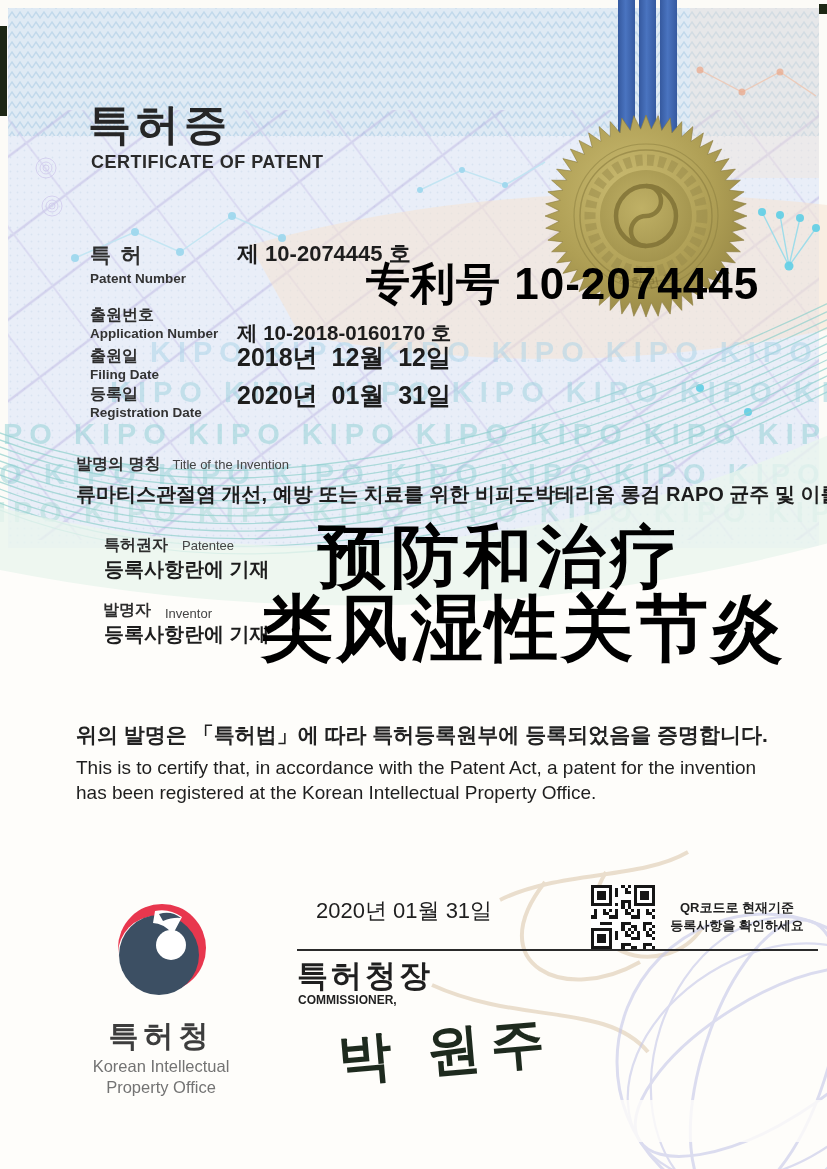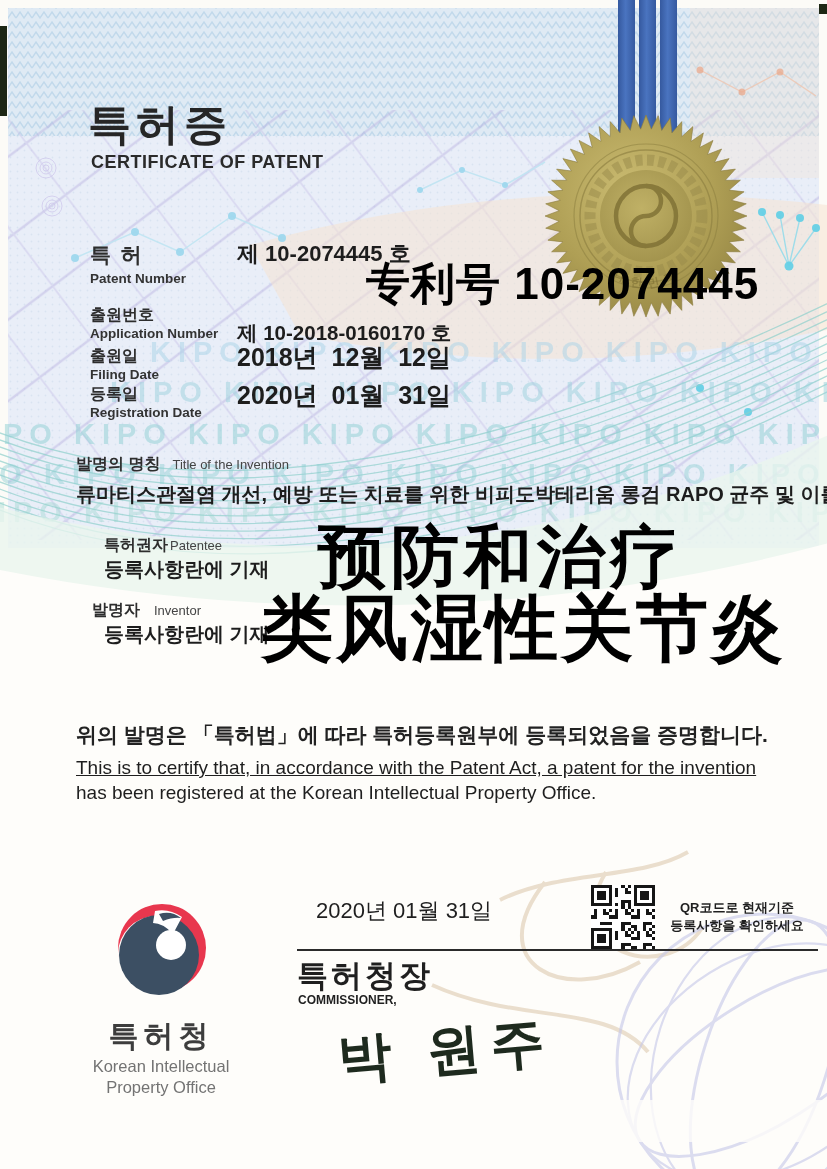--- a/index.html
+++ b/index.html
@@ -207,38 +207,38 @@
   <div class="txt lab-ko" style="left:90px;top:384px;">등록일</div>
   <div class="txt lab-en" style="left:90px;top:405px;">Registration Date</div>
   <div class="txt val ws-pre" style="left:237px;top:379px;font-size:25px;">2020년  01월  31일</div>
 
   <div class="txt" style="left:76px;top:454px;display:flex;align-items:baseline;gap:12px;">
     <span class="lab-ko">발명의 명칭</span>
     <span class="lab-en-lite">Title of the Invention</span>
   </div>
   <div class="txt val nowrap" style="left:76px;top:481px;font-size:20px;">류마티스관절염 개선, 예방 또는 치료를 위한 비피도박테리움 롱검 RAPO 균주 및 이를 포함하는 조성물</div>
 
-  <div class="txt" style="left:104px;top:535px;display:flex;align-items:baseline;gap:2px;">
+  <div class="txt" style="left:104px;top:535px;display:flex;align-items:baseline;gap:14px;">
     <span class="lab-ko" style="font-weight:600;">특허권자</span>
     <span class="lab-en-lite">Patentee</span>
   </div>
   <div class="txt val" style="left:104px;top:556px;font-size:20px;">등록사항란에 기재</div>
 
-  <div class="txt" style="left:92px;top:600px;display:flex;align-items:center;gap:14px;">
+  <div class="txt" style="left:103px;top:600px;display:flex;align-items:flex-end;gap:14px;">
     <span class="lab-ko" style="font-weight:600;">발명자</span>
     <span class="lab-en-lite">Inventor</span>
   </div>
   <div class="txt val" style="left:104px;top:621px;font-size:20px;">등록사항란에 기재</div>
 
   <div class="txt cn-big nowrap" style="left:318px;top:522px;font-size:68px;letter-spacing:5px;z-index:5;">预防和治疗</div>
   <div class="txt cn-big nowrap" style="left:261px;top:592px;font-size:72px;letter-spacing:3px;z-index:5;">类风湿性关节炎</div>
 
   <div class="txt stmt-ko nowrap" style="left:76px;top:721px;">위의 발명은 「특허법」에 따라 특허등록원부에 등록되었음을 증명합니다.</div>
   <div class="txt stmt-en" style="left:76px;top:756px;">
-    <span style="display:block;text-decoration:underline;">This is to certify that, in accordance with the Patent Act, a patent for the invention</span>
+    <span style="display:block;">This is to certify that, in accordance with the Patent Act, a patent for the invention</span>
     <span style="display:block;">has been registered at the Korean Intellectual Property Office.</span>
   </div>
 
   <div class="txt" style="left:316px;top:896px;font-size:22px;font-weight:500;">2020년 01월 31일</div>
 
   <svg class="txt" style="left:591px;top:885px;" width="64" height="64" viewBox="0 0 21 21" shape-rendering="crispEdges">
     <rect width="21" height="21" fill="#ffffff"></rect>
     <g id="qr-modules" fill="#161616">
         <rect x="10" y="0" width="1" height="1"></rect>
         <rect x="12" y="0" width="1" height="1"></rect>

